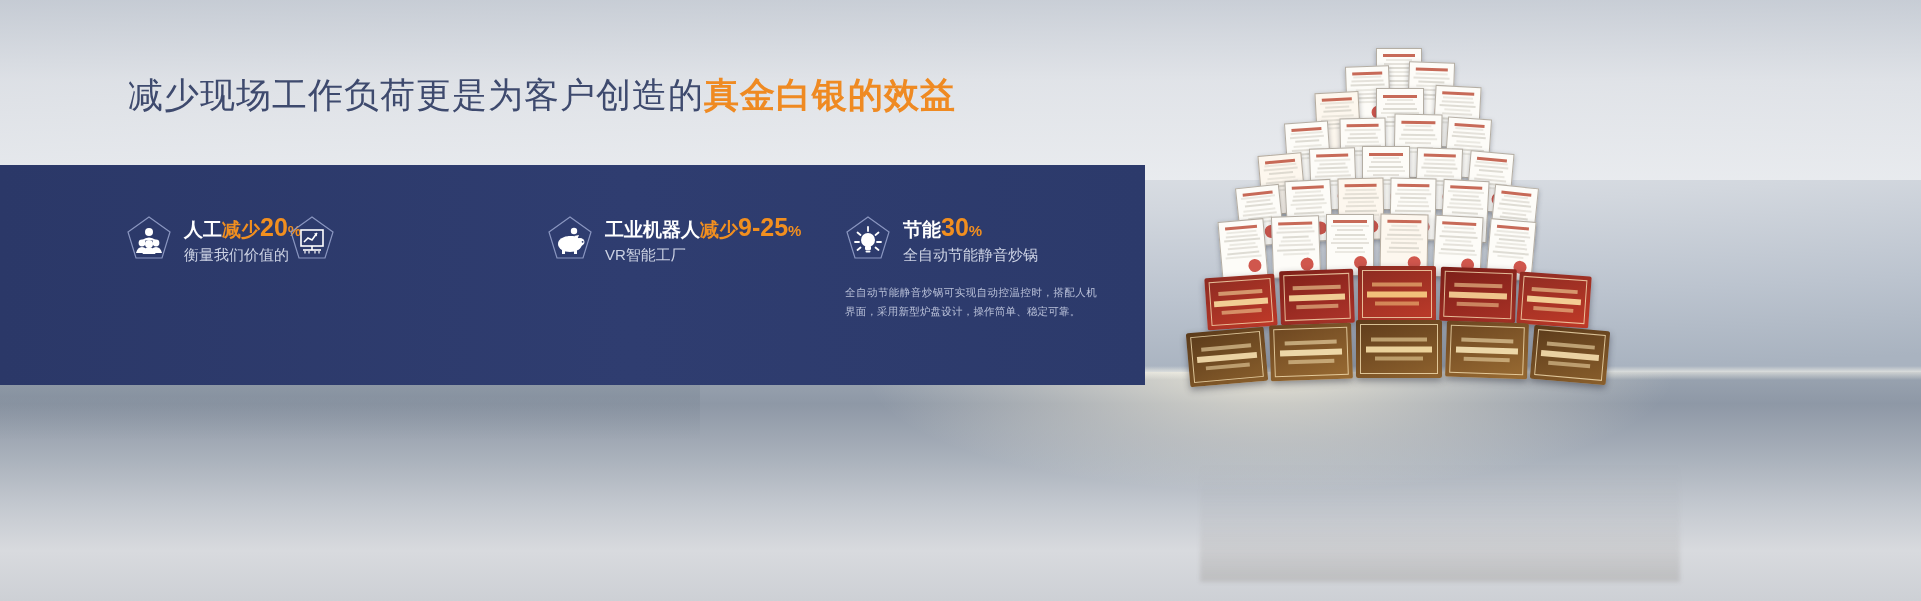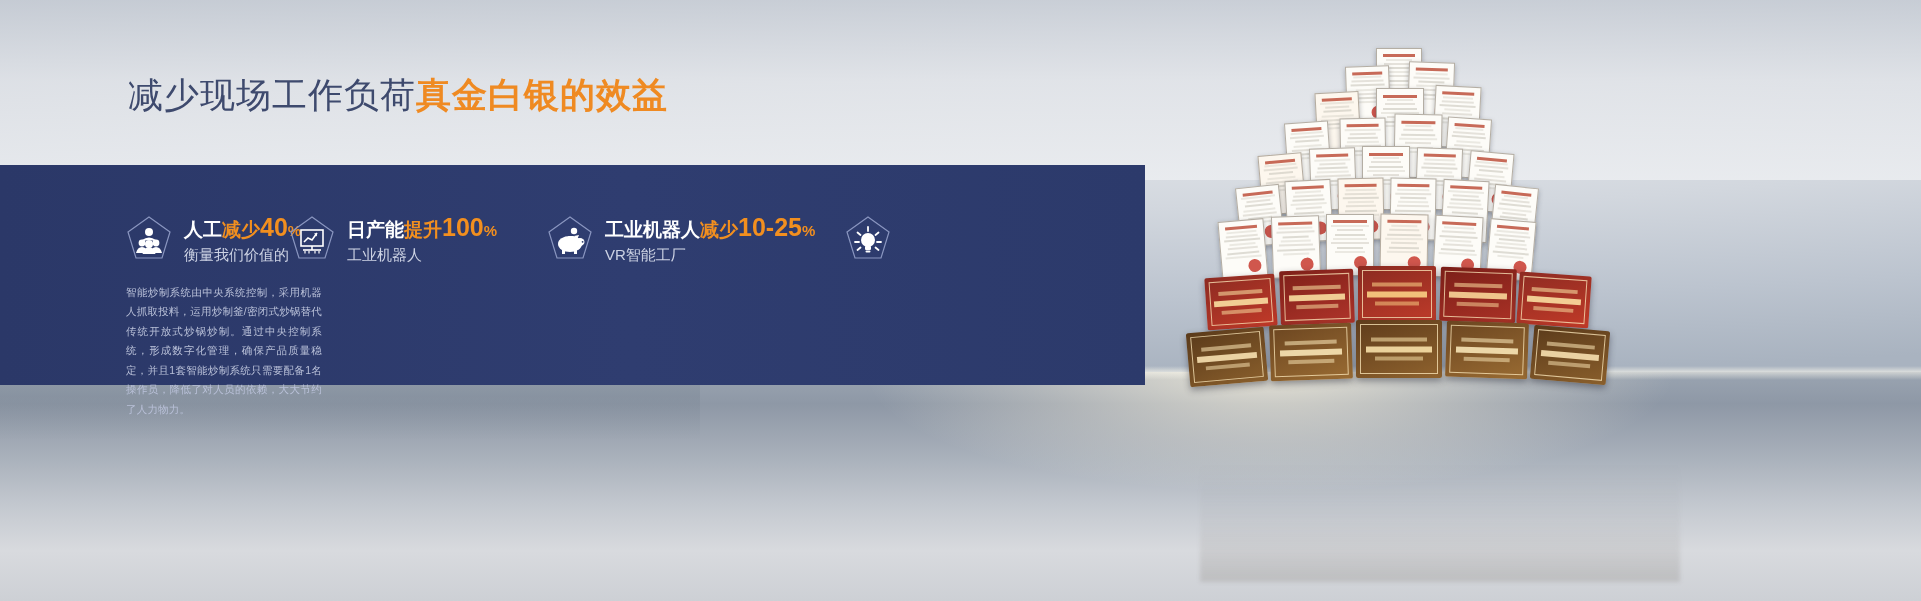--- a/index.html
+++ b/index.html
@@ -135,20 +135,21 @@
 
   <div class="bg-sky"></div>
   <div class="bg-sky2"></div>
   <div class="bg-sea"></div>
   <div class="bg-sea-glow"></div>
   <div class="bg-horizon"></div>
   <div class="bg-left-haze"></div>
 
   <div class="headline">
     <span class="hl-normal">减少现场工作负荷</span>
+    <span class="hl-normal">更是为客户创造的</span>
     <span class="hl-accent">真金白银的效益</span>
   </div>
 
   <div class="panel-ext"></div>
 
   <div class="cols">
 
     <div class="col col1">
       <div class="col-head">
         <span class="ico">
@@ -158,46 +159,41 @@
             <path d="M16 25 q7 -5 14 0 l0 2 q-7 -4 -14 0 z" fill="#ffffff"></path>
             <circle cx="16" cy="28" r="3.4" fill="#ffffff"></circle>
             <circle cx="30" cy="28" r="3.4" fill="#ffffff"></circle>
             <circle cx="23" cy="29" r="4" fill="#ffffff"></circle>
             <path d="M10 38 q1.5 -6 6 -6 q4.5 0 6 6 z" fill="#ffffff"></path>
             <path d="M24 38 q1.5 -6 6 -6 q4.5 0 6 6 z" fill="#ffffff"></path>
             <path d="M16.5 39 q2 -7 6.5 -7 q4.5 0 6.5 7 z" fill="#ffffff"></path>
           </svg>
         </span>
         <span class="head-text">
-          <span class="head-line1"><span>人工</span><span class="orange">减少</span><span class="big">40</span><span class="pct">%</span></span>
+          <span class="head-line1"><span>人工</span><span class="orange">减少</span><span class="big">20</span><span class="pct">%</span></span>
           <span class="head-line2">衡量我们价值的</span>
         </span>
       </div>
-      <div class="col-body">智能炒制系统由中央系统控制，采用机器人抓取投料，运用炒制釜/密闭式炒锅替代传统开放式炒锅炒制。通过中央控制系统，形成数字化管理，确保产品质量稳定，并且1套智能炒制系统只需要配备1名操作员，降低了对人员的依赖，大大节约了人力物力。</div>
     </div>
 
     <div class="col col2">
       <div class="col-head">
         <span class="ico">
           <svg width="46" height="48" viewBox="0 0 46 48">
             <polygon points="23,2 44,17 36,43 10,43 2,17" fill="none" stroke="#8a96c0" stroke-width="1.2"></polygon>
             <rect x="12" y="15" width="22" height="16" fill="none" stroke="#ffffff" stroke-width="1.6"></rect>
             <polyline points="15,27 19,23 23,25 28,18" fill="none" stroke="#ffffff" stroke-width="1.6"></polyline>
             <polygon points="28,18 28,21.5 25,18.6" fill="#ffffff"></polygon>
             <line x1="23" y1="31" x2="23" y2="35" stroke="#ffffff" stroke-width="1.6"></line>
             <line x1="14" y1="35" x2="32" y2="35" stroke="#ffffff" stroke-width="1.6"></line>
             <line x1="16" y1="36" x2="16" y2="38.5" stroke="#ffffff" stroke-width="1.2"></line>
             <line x1="20" y1="36" x2="20" y2="38.5" stroke="#ffffff" stroke-width="1.2"></line>
             <line x1="26" y1="36" x2="26" y2="38.5" stroke="#ffffff" stroke-width="1.2"></line>
             <line x1="30" y1="36" x2="30" y2="38.5" stroke="#ffffff" stroke-width="1.2"></line>
           </svg>
-        </span>
-        <span class="head-text">
-          <span class="head-line1"><span>日产能</span><span class="orange">提升</span><span class="big">100</span><span class="pct">%</span></span>
-          <span class="head-line2">工业机器人</span>
         </span>
       </div>
     </div>
 
     <div class="col col3">
       <div class="col-head">
         <span class="ico">
           <svg width="46" height="48" viewBox="0 0 46 48">
             <polygon points="23,2 44,17 36,43 10,43 2,17" fill="none" stroke="#8a96c0" stroke-width="1.2"></polygon>
             <circle cx="27" cy="16" r="3.2" fill="#ffffff"></circle>
@@ -205,21 +201,21 @@
             <ellipse cx="33" cy="27" rx="4.5" ry="4" fill="#ffffff"></ellipse>
             <rect x="33" y="26" width="4" height="3" rx="1.4" fill="#ffffff"></rect>
             <polygon points="27,21 32,20 30,25" fill="#ffffff"></polygon>
             <rect x="15" y="35" width="3" height="4" fill="#ffffff"></rect>
             <rect x="27" y="35" width="3" height="4" fill="#ffffff"></rect>
             <rect x="21" y="21" width="6" height="2" rx="1" fill="#ffffff"></rect>
             <circle cx="35.6" cy="26.8" r="0.9" fill="#2c3a6b"></circle>
           </svg>
         </span>
         <span class="head-text">
-          <span class="head-line1"><span>工业机器人</span><span class="orange">减少</span><span class="big">10-25</span><span class="pct">%</span></span>
+          <span class="head-line1"><span>工业机器人</span><span class="orange">减少</span><span class="big">9-25</span><span class="pct">%</span></span>
           <span class="head-line2">VR智能工厂</span>
         </span>
       </div>
     </div>
 
     <div class="col col4">
       <div class="col-head">
         <span class="ico">
           <svg width="46" height="48" viewBox="0 0 46 48">
             <polygon points="23,2 44,17 36,43 10,43 2,17" fill="none" stroke="#8a96c0" stroke-width="1.2"></polygon>
@@ -230,21 +226,26 @@
               <line x1="23" y1="12" x2="23" y2="16"></line>
               <line x1="12.5" y1="17.5" x2="15.5" y2="20"></line>
               <line x1="33.5" y1="17.5" x2="30.5" y2="20"></line>
               <line x1="10" y1="27" x2="14" y2="27"></line>
               <line x1="36" y1="27" x2="32" y2="27"></line>
               <line x1="12.5" y1="35" x2="15.5" y2="32.5"></line>
               <line x1="33.5" y1="35" x2="30.5" y2="32.5"></line>
             </g>
           </svg>
         </span>
-      </div>
+        <span class="head-text">
+          <span class="head-line1"><span></span><span>节能</span><span class="big">30</span><span class="pct">%</span></span>
+          <span class="head-line2">全自动节能静音炒锅</span>
+        </span>
+      </div>
+      <div class="col-body">全自动节能静音炒锅可实现自动控温控时，搭配人机界面，采用新型炉盘设计，操作简单、稳定可靠。</div>
     </div>
 
   </div>
 
   <div class="certs">
     <div class="reflection" style="left:20px;top:414px;"></div>
   <div class="cert" style="left: 196px; top: 0px; width: 44px; height: 60px; transform: rotate(0deg);">
         <div style="position:absolute;left:14%;right:14%;top:9%;height:3px;background:#b9452f;opacity:.8"></div>
         <div class="line" style="width:58%;margin-top:22%;opacity:0.35"></div>
         <div class="line" style="width:66%;margin-top:5%;opacity:0.47"></div>

